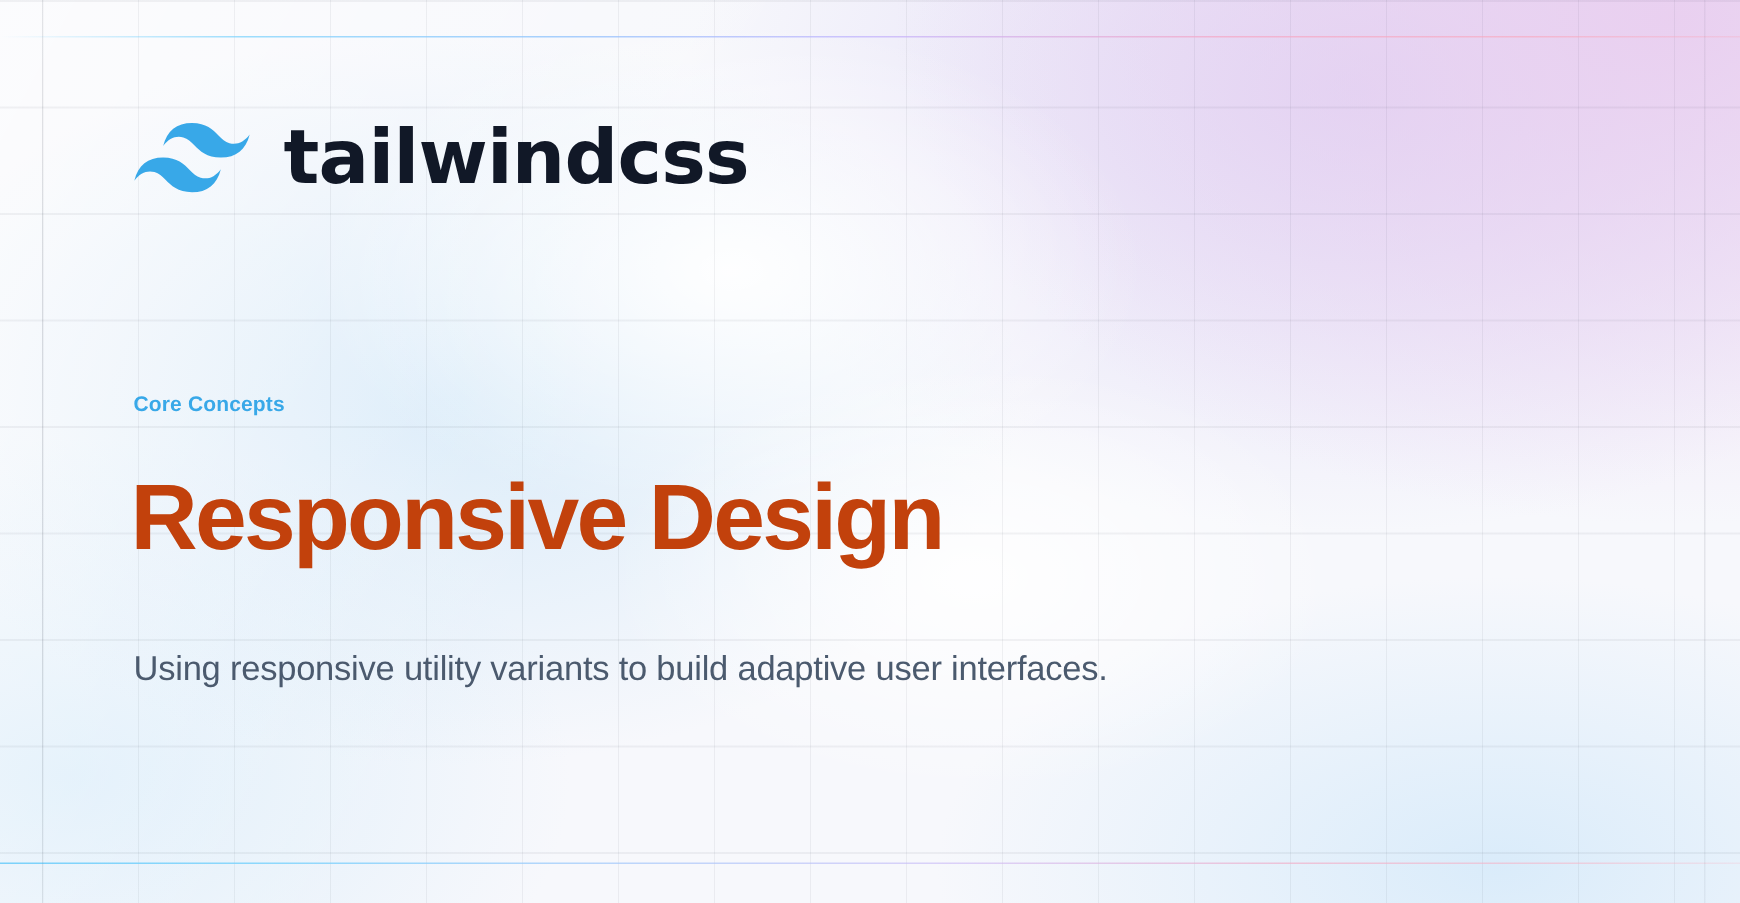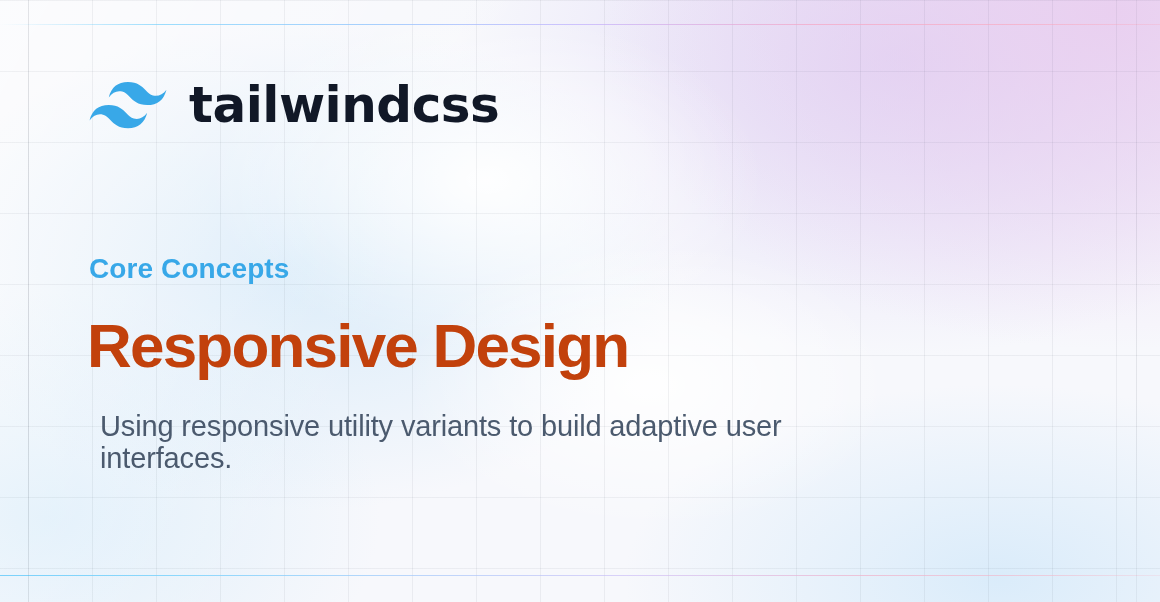--- a/index.html
+++ b/index.html
@@ -131,21 +131,21 @@
     font-weight: 700;
     letter-spacing: -0.5px;
     color: #111827;
     white-space: nowrap;
   }
 
   .eyebrow {
     position: absolute;
     left: 89px;
     top: 255px;
-    font-size: 28px;
+    font-size: 14px;
     line-height: 28px;
     font-weight: 700;
     letter-spacing: 0.1px;
     color: #38a8e8;
     white-space: nowrap;
   }
 
   .headline {
     position: absolute;
     left: 87px;
@@ -154,26 +154,26 @@
     font-size: 62px;
     line-height: 76px;
     font-weight: 800;
     letter-spacing: -1.8px;
     color: #c2410c;
     white-space: nowrap;
   }
 
   .description {
     position: absolute;
-    left: 100px;
+    left: 89px;
     top: 410px;
     margin: 0;
     width: 770px;
-    font-size: 29px;
-    line-height: 32px;
+    font-size: 23px;
+    line-height: 70px;
     font-weight: 400;
     letter-spacing: -0.15px;
     color: #4b5a6e;
   }
 </style>
 </head>
 <body>
 
 <div id="card">
 

